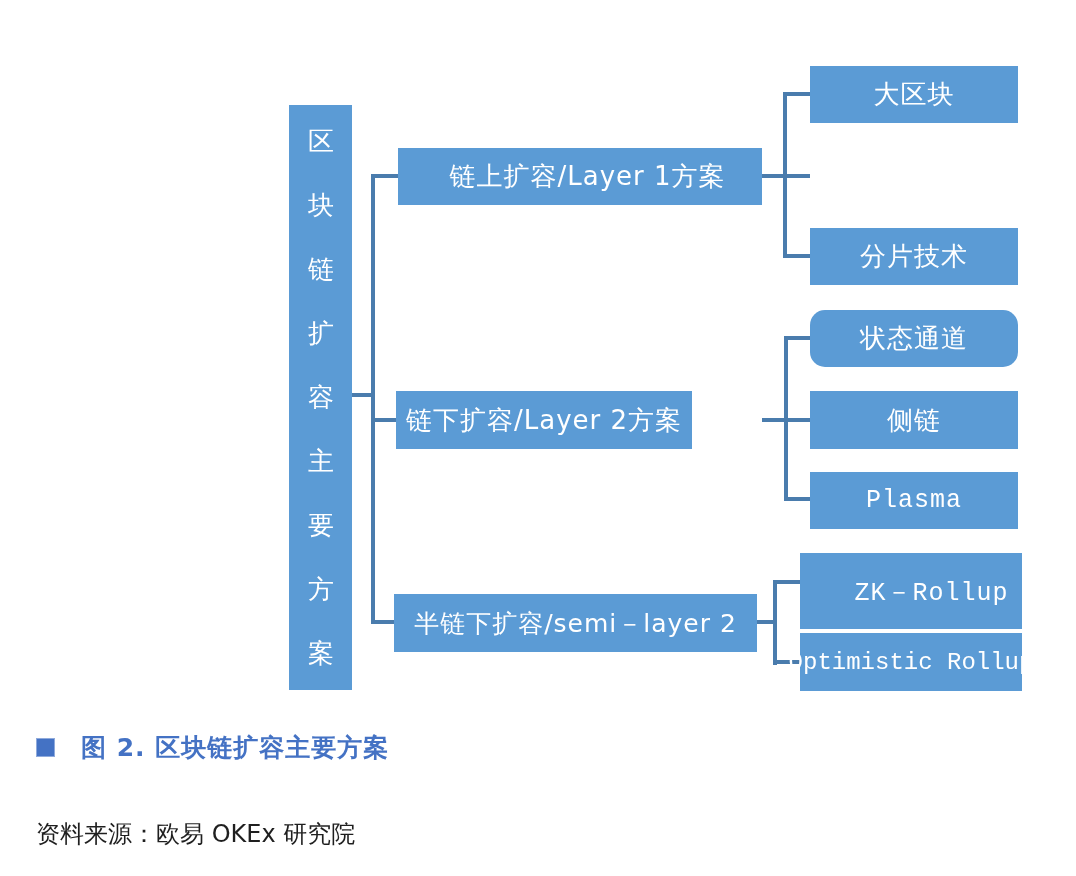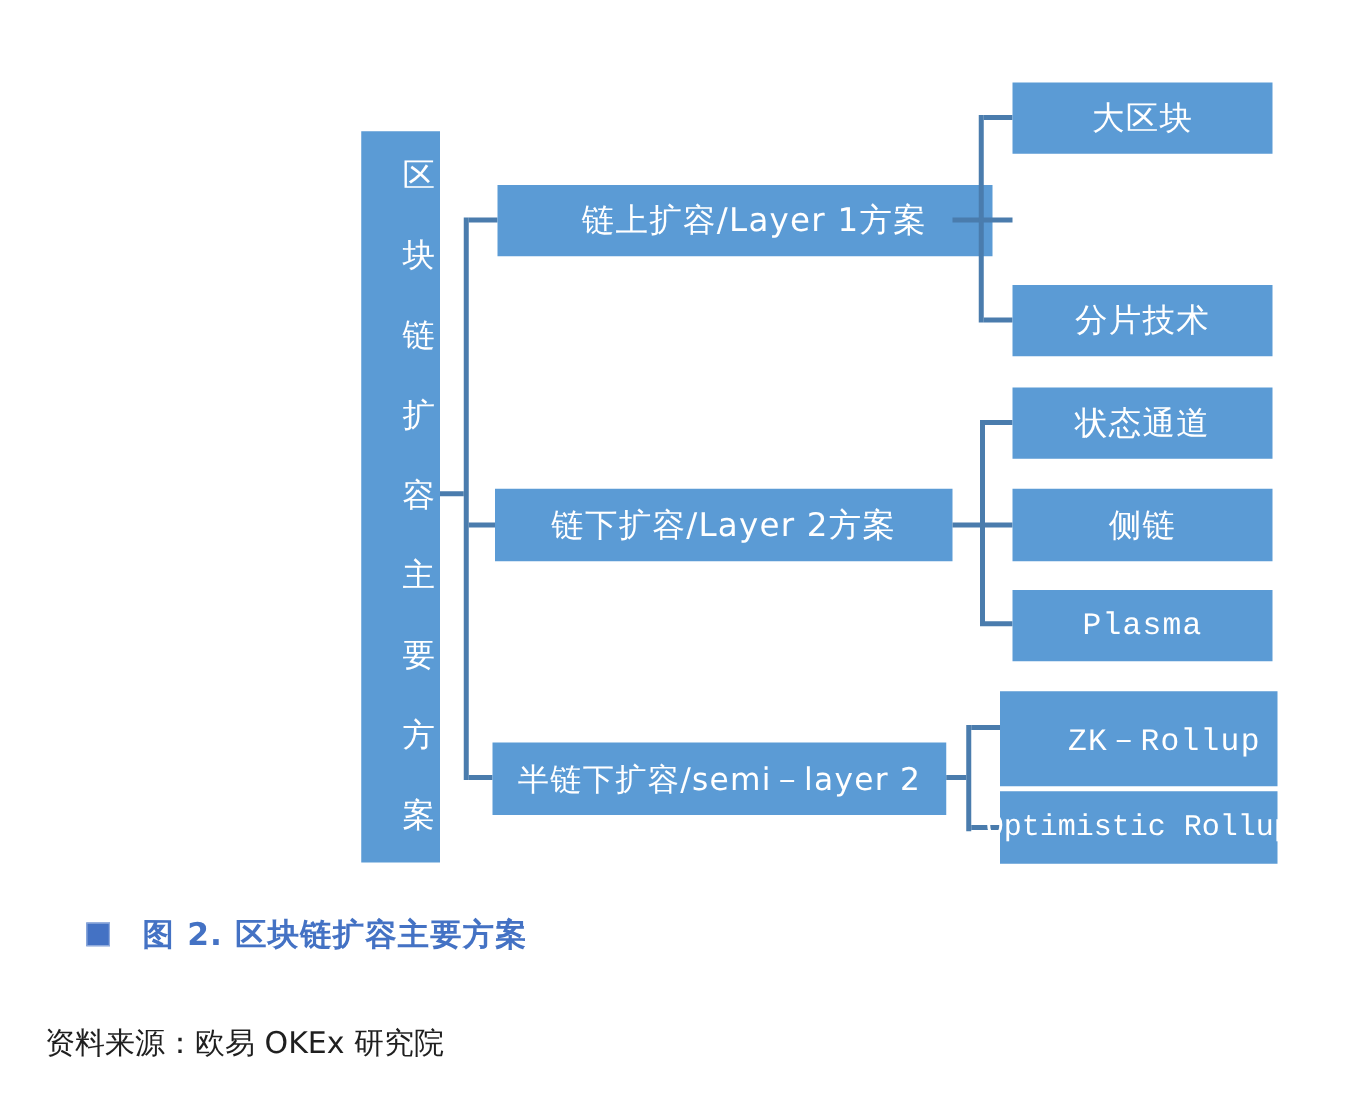--- a/index.html
+++ b/index.html
@@ -21,49 +21,48 @@
     font-size: 26px;
     letter-spacing: 1px;
     white-space: nowrap;
     box-sizing: border-box;
   }
   .root-node {
     left: 289px; top: 105px; width: 63px; height: 585px;
     display: block;
     white-space: normal;
     word-break: break-all;
-    text-align: left;
+    text-align: right;
     line-height: 64px;
-    padding: 4px 18px 0 33px;
+    padding: 4px 18px 0 4px;
     letter-spacing: 0;
     font-size: 26px;
   }
-  .mid-1 { left: 398px; top: 148px; width: 396px; height: 57px; padding-left: 15px; }
-  .mid-2 { left: 396px; top: 391px; width: 366px; height: 58px; }
+  .mid-1 { left: 398px; top: 148px; width: 364px; height: 57px; padding-left: 15px; }
+  .mid-2 { left: 396px; top: 391px; width: 296px; height: 58px; }
   .mid-3 { left: 394px; top: 594px; width: 363px; height: 58px; font-size: 25px; }
   .leaf   { left: 810px; width: 208px; height: 57px; font-family: Liberation Mono, monospace; }
   .leaf-1a { top: 66px; }
   .leaf-1b { top: 148px; }
   .leaf-1c { top: 228px; }
-  .leaf-2a { top: 310px; }
+  .leaf-2a { top: 310px; border-radius: 15px; }
   .leaf-2b { top: 391px; height: 58px; }
   .leaf-2c { top: 472px; font-size: 25px; }
   .leaf-3a { left: 800px; width: 222px; top: 553px; height: 76px; font-size: 25px; padding-left: 41px; }
   .leaf-3b { left: 800px; width: 222px; top: 633px; height: 58px; font-size: 24px; letter-spacing: 0; }
   .line {
     position: absolute;
     background: #4A7CAD;
   }
   .caption {
     position: absolute;
     left: 36px; top: 731px;
     display: flex;
     align-items: center;
     gap: 26px;
-    margin-left: 33px;
   }
   .bullet {
     width: 17px; height: 17px;
     background: #4472C4;
     border: 1px solid #8FAADC;
     flex: 0 0 auto;
   }
   .caption-text {
     color: #4472C4;
     font-weight: bold;

